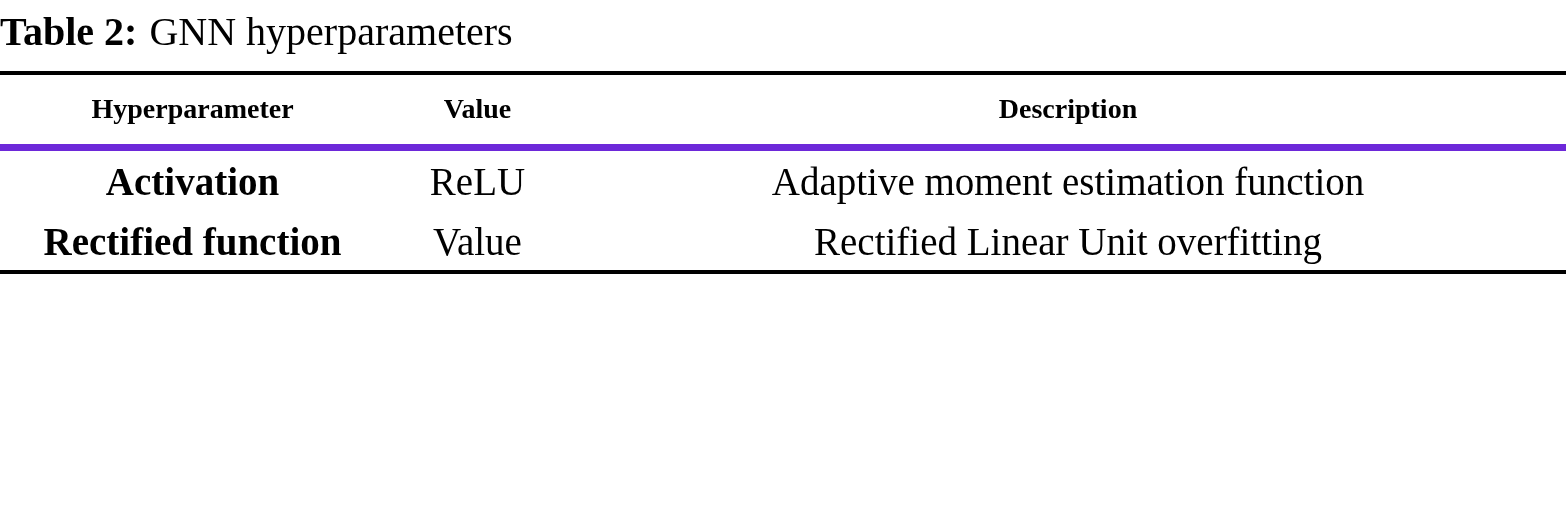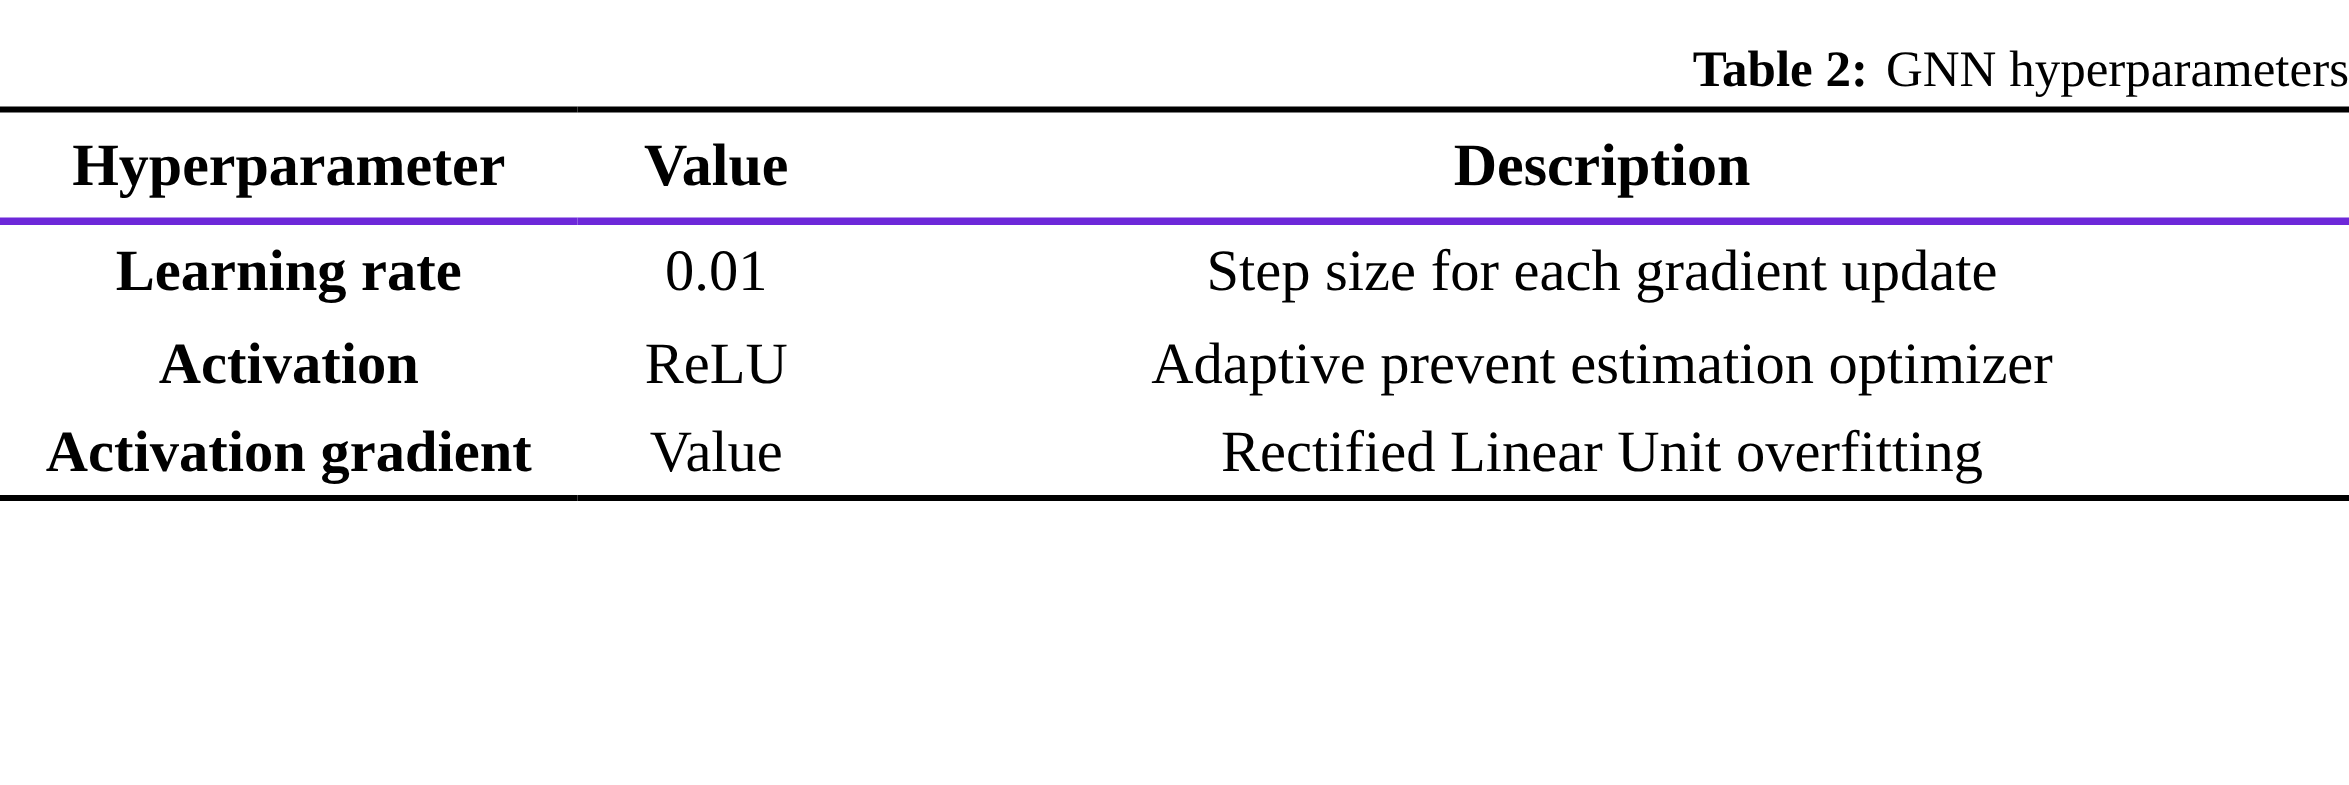--- a/index.html
+++ b/index.html
@@ -13,23 +13,23 @@
     color: #000000;
   }
   .page {
     width: 1566px;
     height: 523px;
     position: relative;
   }
   .caption {
     height: 71px;
     box-sizing: border-box;
-    padding-top: 23px;
-    text-align: right;
-    font-size: 34px;
+    padding-top: 8px;
+    text-align: left;
+    font-size: 40px;
     line-height: 48px;
     white-space: nowrap;
   }
   .caption-label {
     font-weight: bold;
     margin-right: 12px;
   }
   table.hyperparams {
     width: 1566px;
     table-layout: fixed;
@@ -42,23 +42,23 @@
   col.c3 { width: 996px; }
   th, td {
     padding: 0;
     text-align: center;
     vertical-align: middle;
     white-space: nowrap;
     overflow: visible;
   }
   thead tr { height: 74px; }
   thead th {
-    font-size: 40px;
+    font-size: 28px;
     font-weight: bold;
-    border-bottom: 5px solid #6d28d9;
+    border-bottom: 7px solid #6d28d9;
   }
   tbody tr { height: 60px; }
   tbody tr:first-child { height: 65px; }
   tbody td { font-size: 39px; }
   td.param { font-weight: bold; }
 </style>
 </head>
 <body>
 
 <div class="page">
@@ -75,30 +75,25 @@
     </colgroup>
     <thead>
       <tr>
         <th>Hyperparameter</th>
         <th>Value</th>
         <th>Description</th>
       </tr>
     </thead>
     <tbody>
       <tr>
-        <td class="param">Learning rate</td>
-        <td class="value">0.01</td>
-        <td class="desc">Step size for each gradient update</td>
+        <td class="param">Activation</td>
+        <td class="value">ReLU</td>
+        <td class="desc">Adaptive moment estimation function</td>
       </tr>
       <tr>
-        <td class="param">Activation</td>
-        <td class="value">ReLU</td>
-        <td class="desc">Adaptive prevent estimation optimizer</td>
-      </tr>
-      <tr>
-        <td class="param">Activation gradient</td>
+        <td class="param">Rectified function</td>
         <td class="value">Value</td>
         <td class="desc">Rectified Linear Unit overfitting</td>
       </tr>
     </tbody>
   </table>
 
 </div>
 
 </body></html>

